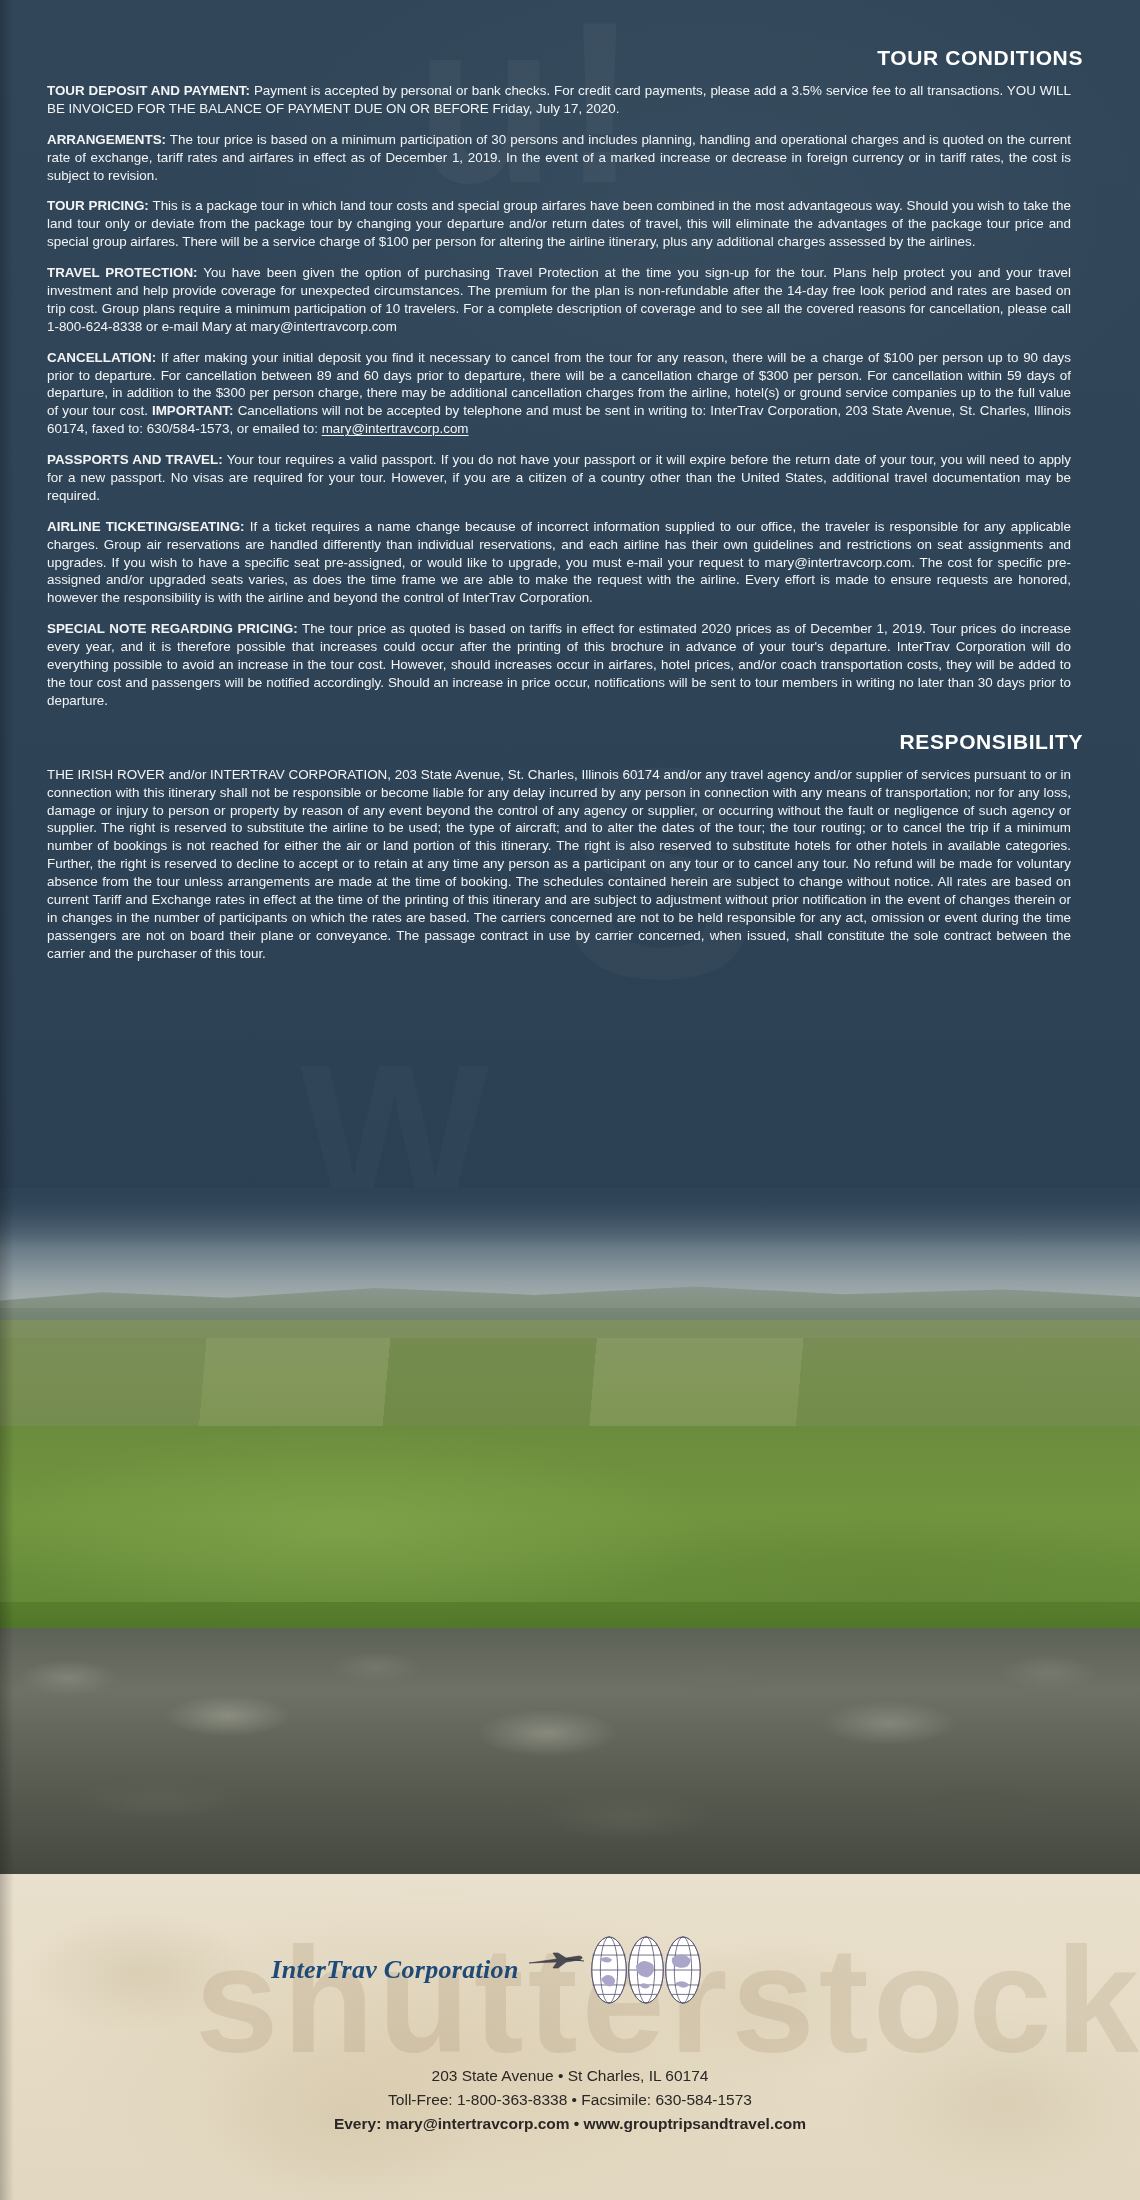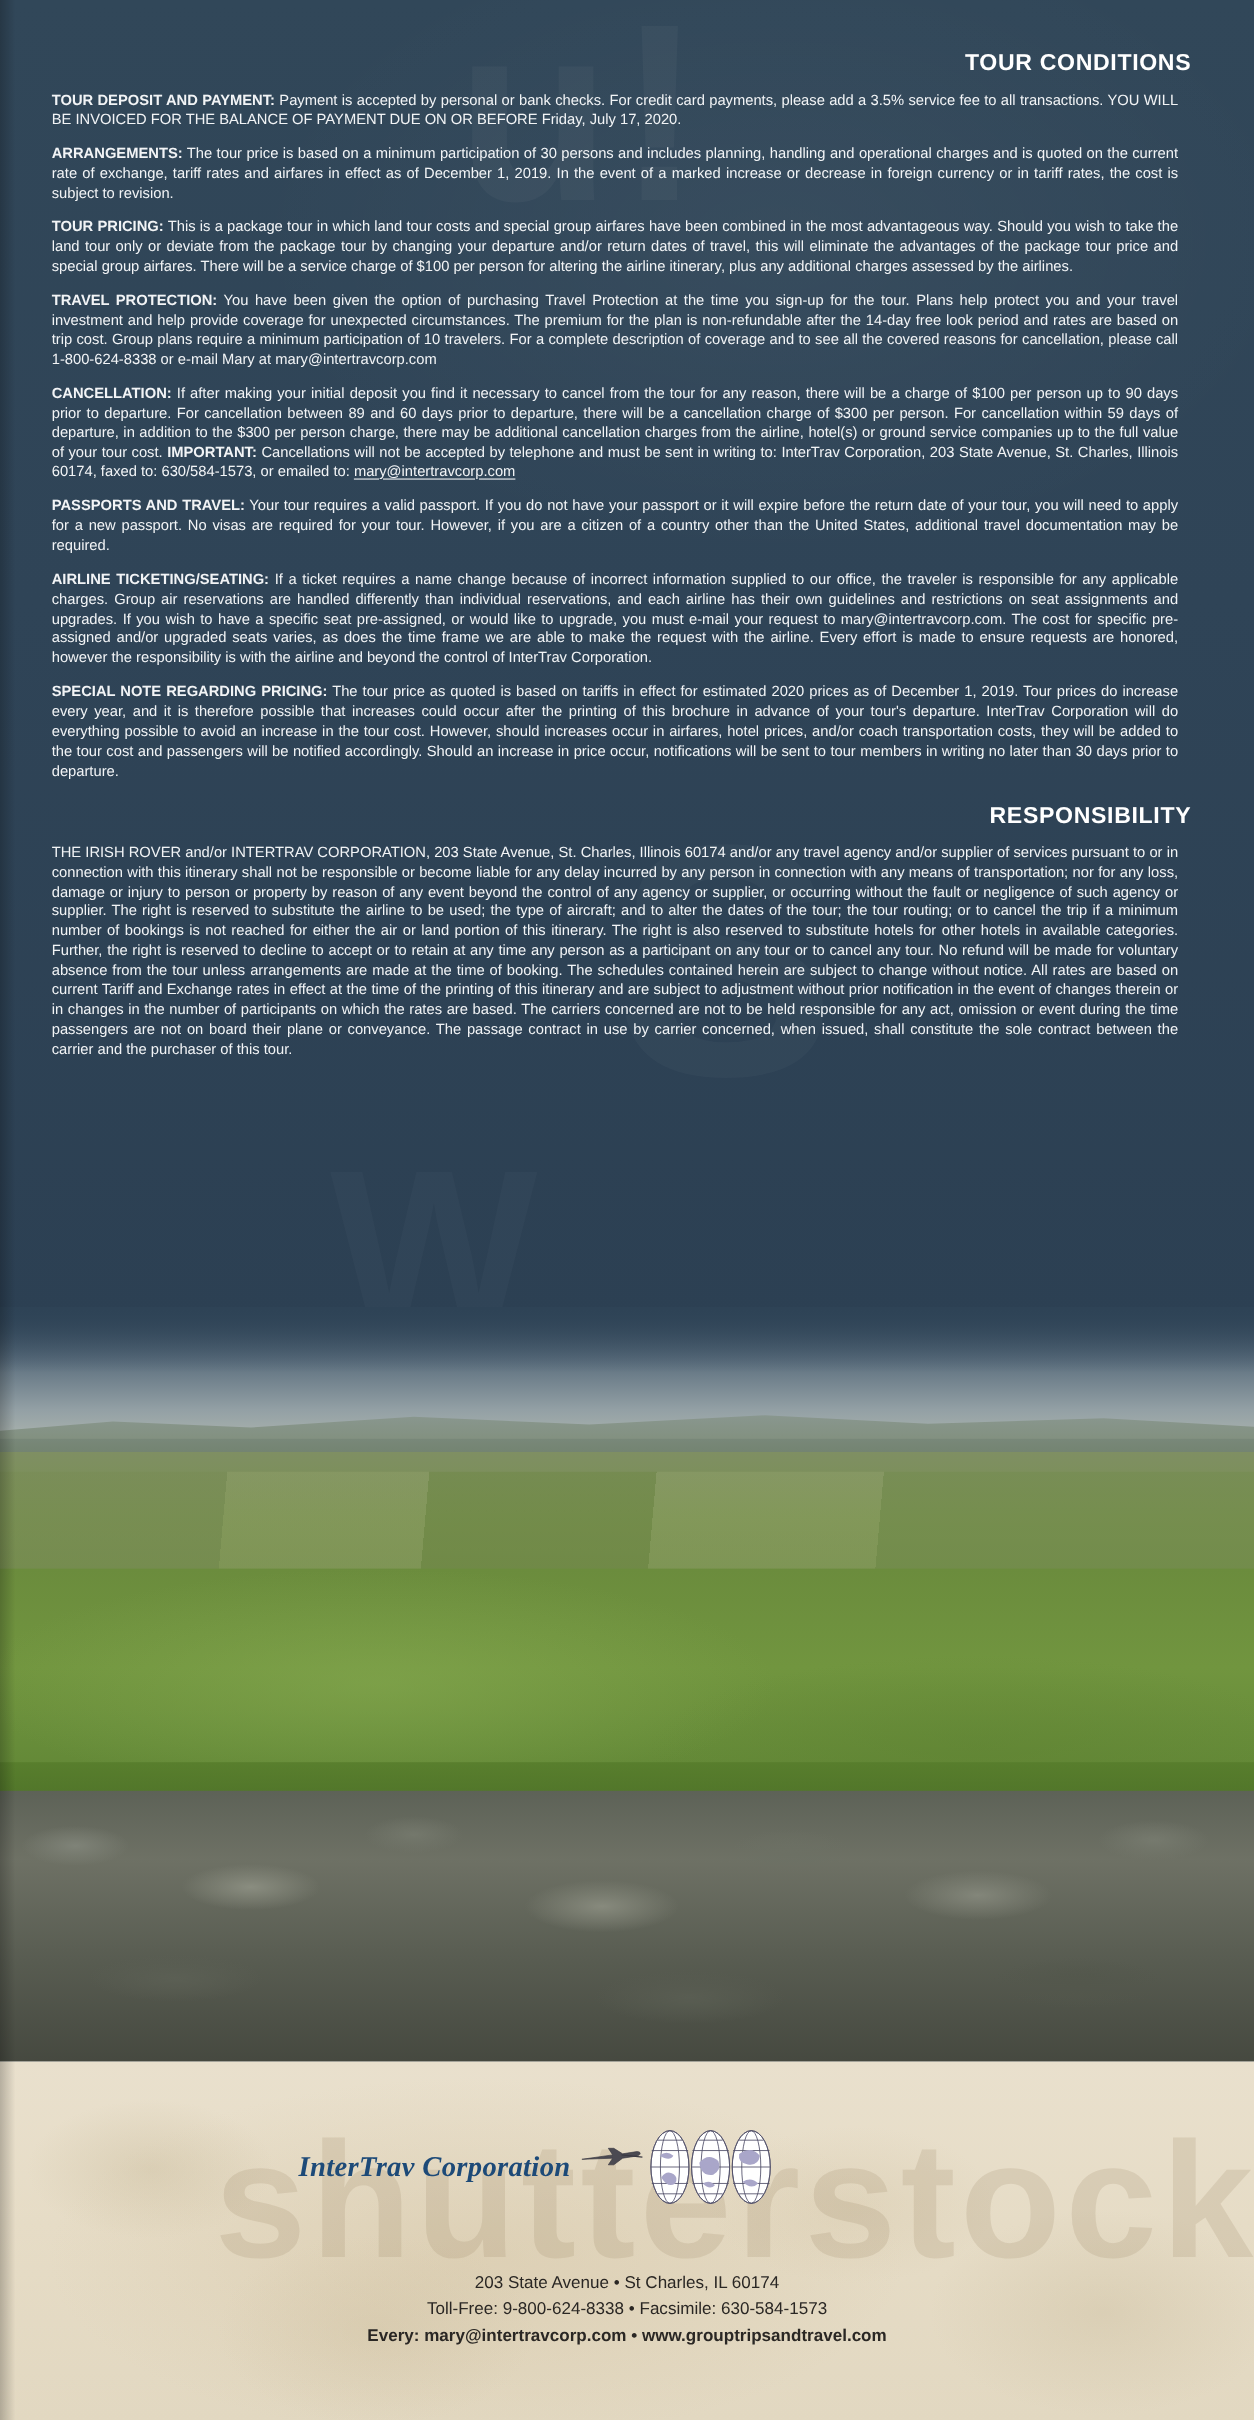--- a/index.html
+++ b/index.html
@@ -337,19 +337,19 @@
               <path d="M108 28 q14 -10 24 2 q-2 12 -14 10 q-12 -2 -10 -12 Z" fill="#a9a6c9" stroke="none"></path>
               <path d="M112 60 q10 -6 18 2 q-8 8 -18 -2 Z" fill="#a9a6c9" stroke="none"></path>
             </g>
           </g>
         </svg>
       </span>
     </div>
 
     <div class="contact">
       <div class="line">203 State Avenue • St Charles, IL 60174</div>
-      <div class="line">Toll-Free: 9-800-624-8338 • Facsimile: 630-584-1573</div>
+      <div class="line">Toll-Free: 1-800-363-8338 • Facsimile: 630-584-1573</div>
       <div class="line bold">Every: mary@intertravcorp.com • www.grouptripsandtravel.com</div>
     </div>
   </footer>
 
   <div class="left-edge"></div>
 </div>
 
 </body></html>

